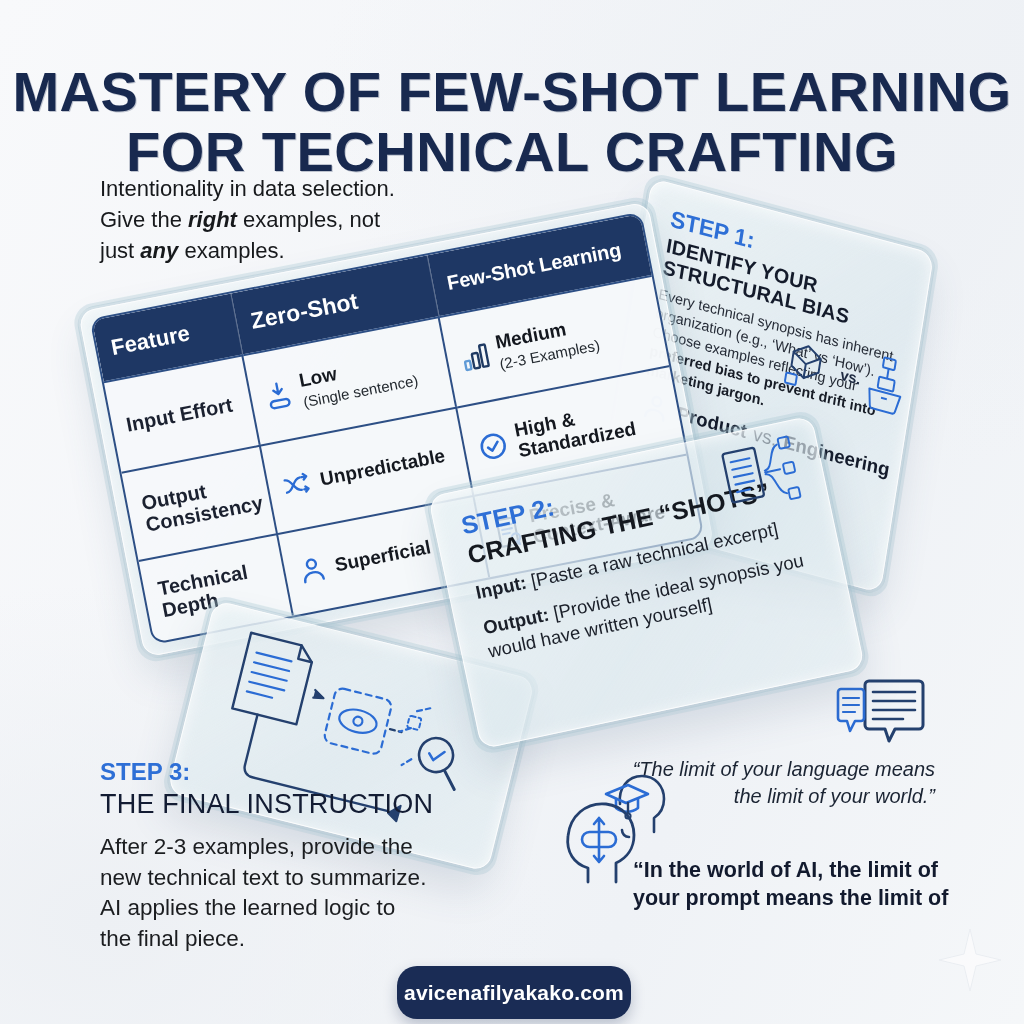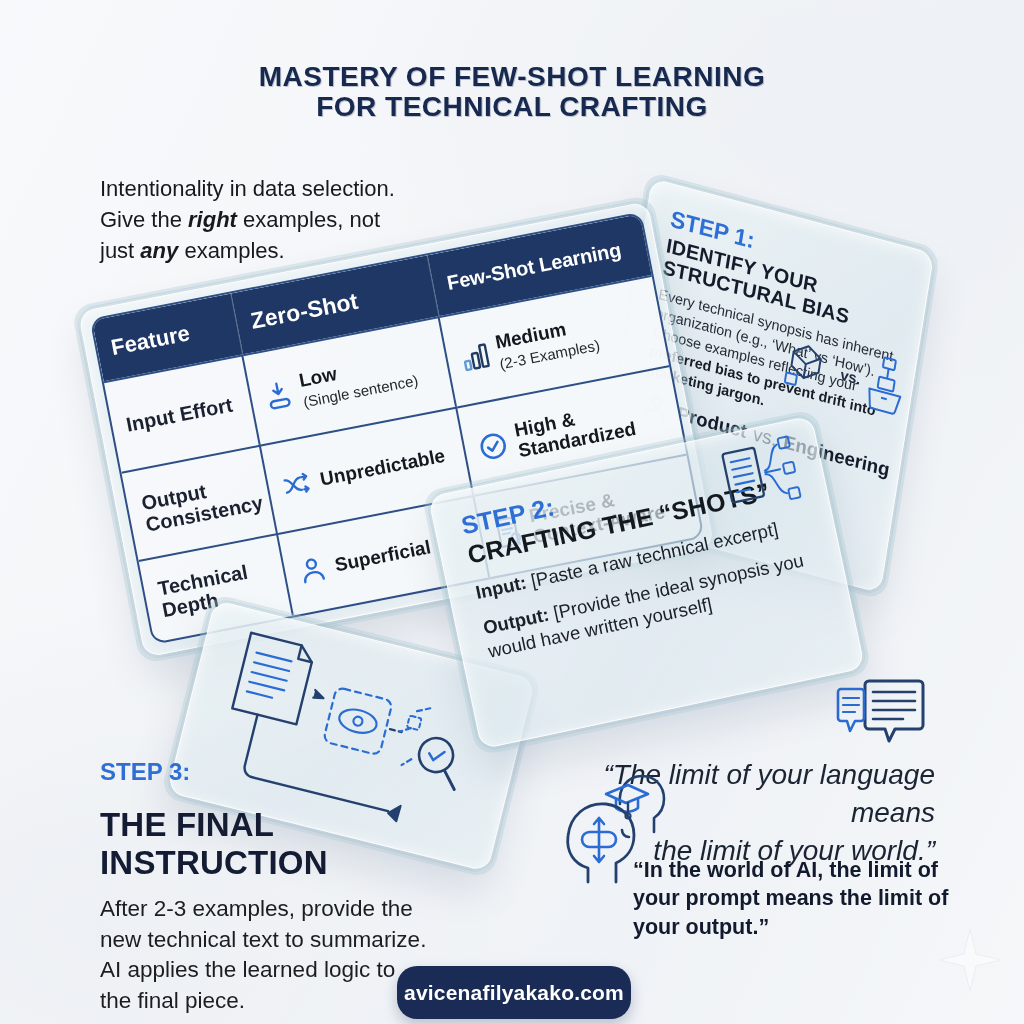--- a/index.html
+++ b/index.html
@@ -21,21 +21,21 @@
     box-shadow:0 0 0 3px rgba(158,190,203,.38), 0 22px 40px rgba(70,95,125,.16), inset 0 2px 14px rgba(255,255,255,.65);
   }
   .glass::after{ 
     content:"";position:absolute;inset:-7px;border-radius:20px;
     border:4px solid rgba(173,200,211,.35);pointer-events:none;
   }
 
   
   .title{
     position:absolute;left:0;top:62px;width:1024px;text-align:center;
-    color:#18294f;font-weight:bold;font-size:28px;line-height:1.07;letter-spacing:.5px;
+    color:#18294f;font-weight:bold;font-size:56px;line-height:1.07;letter-spacing:.5px;
     text-shadow:1px 1px 0 rgba(24,41,79,.25);
   }
 
   
   .intro{position:absolute;left:100px;top:174px;width:360px;font-size:22px;line-height:1.4;color:#17191c;}
   .bi{font-weight:bold;font-style:italic;}
 
   
   .table-panel{left:78px;top:312px;width:580px;height:352px;transform:rotate(-11deg);transform-origin:top left;z-index:2;}
   .tframe{position:absolute;left:9px;top:8px;width:562px;height:332px;border:2px solid #2d4f85;border-radius:14px;overflow:hidden;
@@ -71,26 +71,26 @@
   .s2-line .lab{font-weight:bold;}
   .s2-icon{position:absolute;top:8px;right:16px;}
 
   
   .flow-panel{left:215px;top:600px;width:330px;height:198px;transform:rotate(14deg);transform-origin:top left;z-index:3;}
   .flow-svg{position:absolute;left:14px;top:10px;}
 
   
   .step3{position:absolute;left:100px;top:758px;width:380px;z-index:5;}
   .s3-label{font-size:24px;}
-  .s3-title{font-weight:bold;font-size:33px;color:#131c33;letter-spacing:.2px;margin-top:20px;}
+  .s3-title{font-weight:normal;font-size:27px;color:#131c33;letter-spacing:.2px;margin-top:3px;}
   .s3-body{font-size:22.5px;line-height:1.36;color:#1b1d20;margin-top:12px;}
 
   
   .chat-icon{position:absolute;left:833px;top:675px;}
-  .quote-it{position:absolute;left:600px;top:756px;width:335px;text-align:right;font-style:italic;font-size:28px;line-height:1.35;color:#1b2433;}
+  .quote-it{position:absolute;left:600px;top:756px;width:335px;text-align:right;font-style:italic;font-size:20px;line-height:1.35;color:#1b2433;}
   .quote-attr{position:absolute;left:600px;top:814px;width:335px;text-align:right;font-style:italic;font-size:20px;color:#212b3d;}
   .quote-bold{position:absolute;left:633px;top:856px;width:320px;font-weight:bold;font-size:21.5px;line-height:1.32;color:#121a2e;}
   .heads-icon{position:absolute;left:560px;top:758px;}
 
   
   .domain-pill{position:absolute;left:397px;top:966px;width:234px;height:53px;background:#1a2c55;border-radius:20px;
     display:flex;align-items:center;justify-content:center;color:#fff;font-weight:bold;font-size:21px;letter-spacing:.2px;z-index:6;
     box-shadow:0 6px 14px rgba(26,44,85,.25);}
 
   
@@ -322,21 +322,20 @@
       <path d="M28 124v-14C14 106 6 94 8 78 10 58 26 44 46 46c17 2 28 15 28 31 0 13-7 23-18 28v19" stroke="#24406e" stroke-width="2.8"></path>
       <g>
         <rect x="22" y="74" width="34" height="15" rx="7.5" stroke="#2b6cd4" stroke-width="2.6"></rect>
         <path d="M39 60v44M39 60l-5 6M39 60l5 6M39 104l-5-6M39 104l5-6" stroke="#2b6cd4" stroke-width="2.6"></path>
       </g>
     </svg>
   </span>
   <div class="quote-bold">
     <div>“In the world of AI, the limit of</div>
     <div>your prompt means the limit of</div>
-    <div>your output.”</div>
   </div>
 
   <div class="domain-pill">
     <span>avicenafilyakako.com</span>
   </div>
 
   <span class="sparkle">
     <svg width="70" height="70" viewBox="0 0 70 70">
       <path d="M35 4l6 25 25 6-25 6-6 25-6-25-25-6 25-6z" fill="#ffffff" stroke="#e2e6ec" stroke-width="1"></path>
     </svg>

